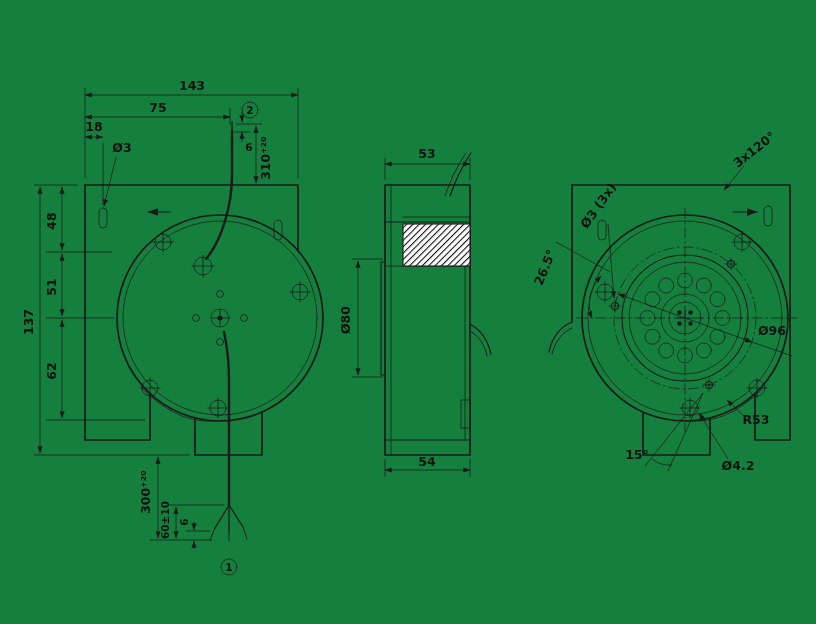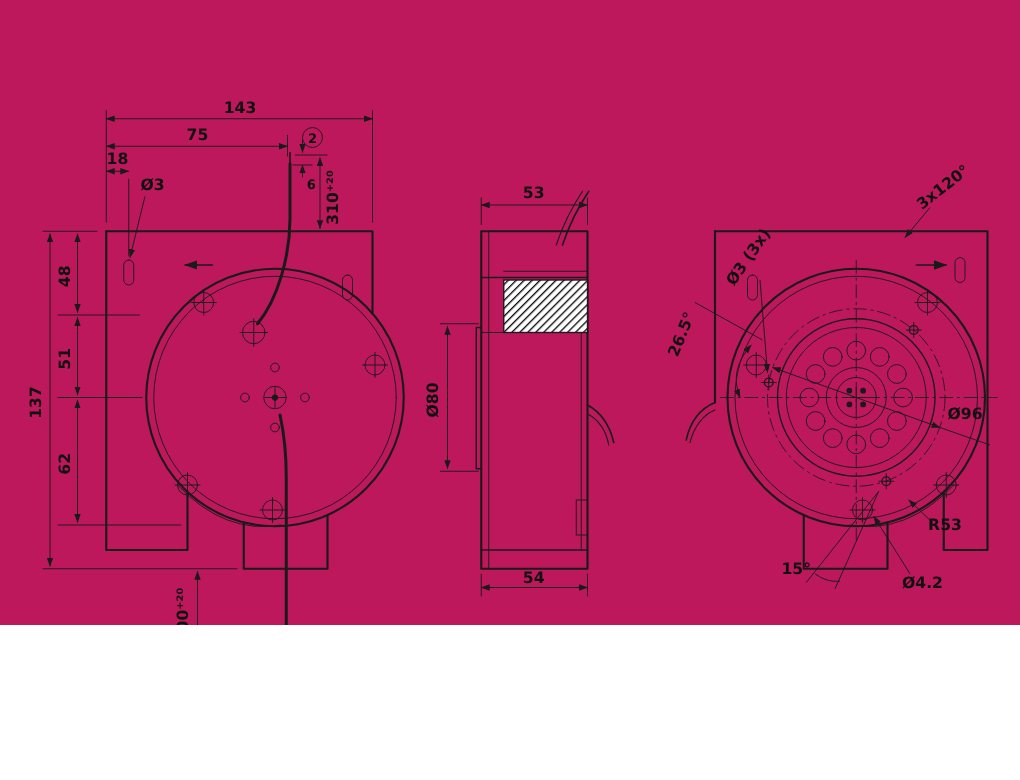--- a/index.html
+++ b/index.html
@@ -1,16 +1,16 @@
 <!DOCTYPE html>
 <html><head>
 <meta charset="utf-8">
 <style>
   html,body{margin:0;padding:0;background:#fff}
-  .frame{position:relative;width:816px;height:500px;background:#be185d;overflow:hidden}
+  .frame{position:relative;width:816px;height:624px;background:#15803d;overflow:hidden}
   svg{display:block}
   svg text{font-family:"DejaVu Sans","Liberation Sans",sans-serif;font-size:12.5px;font-weight:bold;fill:#111;text-anchor:middle}
   svg text.small{font-size:10.5px}
   .thick{fill:none;stroke:#1a1a1a;stroke-width:1.7;stroke-linejoin:round;stroke-linecap:round}
   .med{fill:none;stroke:#1a1a1a;stroke-width:1.1;stroke-linecap:round}
   .thin{fill:none;stroke:#1a1a1a;stroke-width:0.75;stroke-linecap:round}
   .dim{fill:none;stroke:#1a1a1a;stroke-width:0.75}
   .cl{fill:none;stroke:#1a1a1a;stroke-width:0.7;stroke-dasharray:11 3 2.5 3}
   .wire{fill:none;stroke:#1a1a1a;stroke-width:2.4;stroke-linecap:round}
   .wire-thin{fill:none;stroke:#1a1a1a;stroke-width:1.3;stroke-linecap:round}

